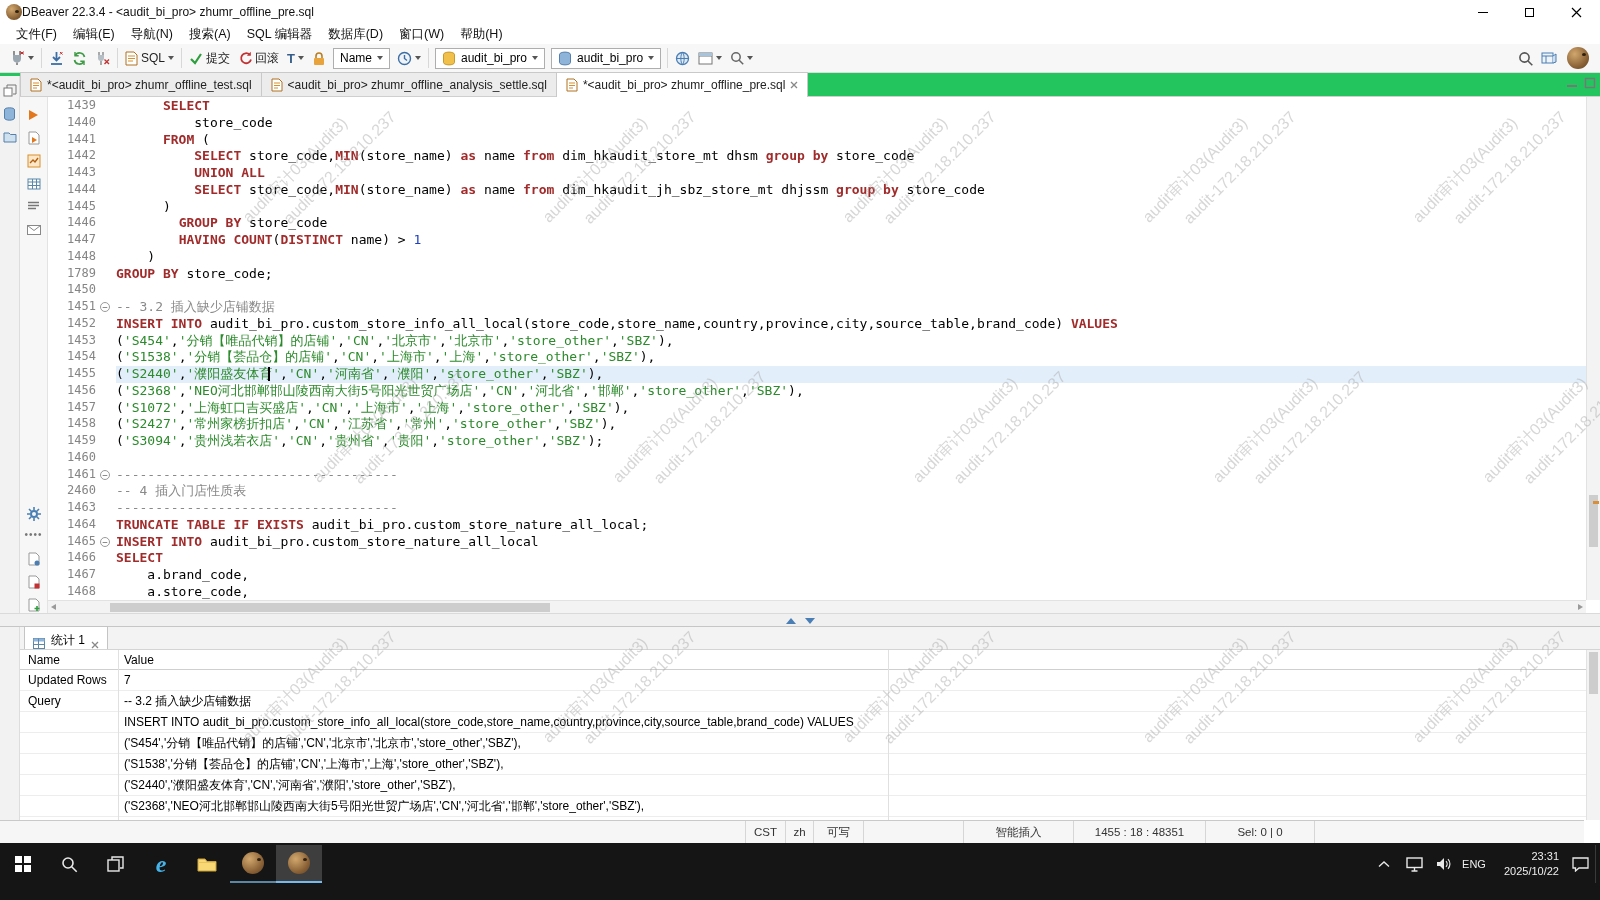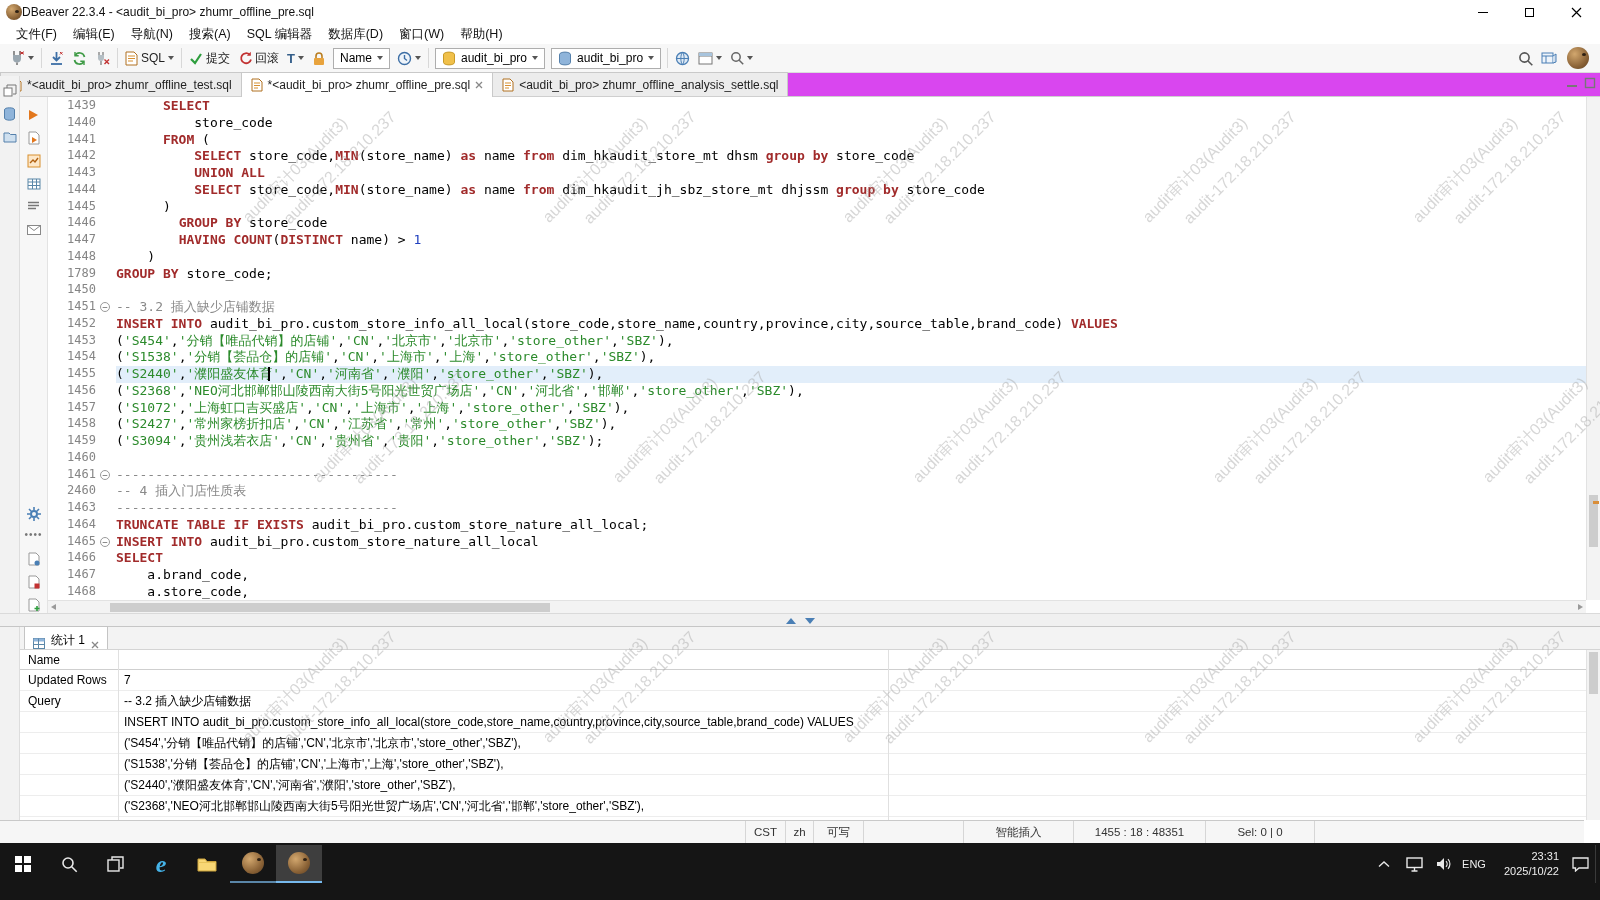--- a/index.html
+++ b/index.html
@@ -31,22 +31,22 @@
   .tbtn{height:23px;display:flex;align-items:center;gap:3px;padding:0 4px;border-radius:3px}
   .tlabel{color:#222}
   .caret{width:0;height:0;border-left:3.5px solid transparent;border-right:3.5px solid transparent;border-top:4px solid #555}
   .tsep{width:1px;height:20px;background:#d8d8d8;margin:0 3px;flex:none}
   .combo{display:flex;align-items:center;gap:5px;border:1px solid #aeaeae;background:#fff;height:21px;
          padding:0 6px;font-size:12px;margin:0 3px}
   .ticon-t{font-weight:bold;color:#355f8a;font-size:13px}
   .toolbar-spacer{flex:1}
 
   
-  .tabbar{position:absolute;left:0;top:73px;width:100%;height:24px;background:#d946ef;
-          border-bottom:1px solid #cfcfcf;display:flex;align-items:flex-end;}
+  .tabbar{position:absolute;left:0;top:73px;width:100%;height:24px;background:#22c55e;
+          border-bottom:1px solid #cfcfcf;display:flex;align-items:flex-end;padding-left:20px}
   .tabstrip{display:flex;align-items:flex-end;height:100%}
   .tab{height:24px;display:flex;align-items:center;gap:5px;padding:0 9px;font-size:12px;color:#222;
        background:#ececec;border:1px solid #c9c9c9;border-bottom:none;margin-right:-1px;white-space:nowrap}
   .tab.active{background:#fff;position:relative;z-index:2;height:25px;margin-bottom:-1px}
   .tab-close{display:flex;align-items:center}
   .tabbar-right{position:absolute;right:4px;top:4px;display:flex;gap:6px}
 
   
   .outer-rail{position:absolute;left:0;top:76px;width:20px;height:744px;background:#f2f2f2;
               border-right:1px solid #ddd;display:flex;flex-direction:column;align-items:center;padding-top:8px;gap:10px}
@@ -304,42 +304,42 @@
     <div class="tabstrip" id="tabstrip">
         <div class="tab">
           <span>
             <svg width="12" height="14">
               <path d="M1 1h7l3 3v9H1z" fill="#fff" stroke="#b07020"></path>
               <path d="M3 5h6M3 7.5h6M3 10h4" stroke="#d88f2f" stroke-width="1.1"></path>
             </svg>
           </span>
           <span class="tab-label">*&lt;audit_bi_pro&gt; zhumr_offline_test.sql</span>
         </div>
+        <div class="tab">
+          <span>
+            <svg width="12" height="14">
+              <path d="M1 1h7l3 3v9H1z" fill="#fff" stroke="#b07020"></path>
+              <path d="M3 5h6M3 7.5h6M3 10h4" stroke="#d88f2f" stroke-width="1.1"></path>
+            </svg>
+          </span>
+          <span class="tab-label">&lt;audit_bi_pro&gt; zhumr_offline_analysis_settle.sql</span>
+        </div>
         <div class="tab active">
           <span>
             <svg width="12" height="14">
               <path d="M1 1h7l3 3v9H1z" fill="#fff" stroke="#b07020"></path>
               <path d="M3 5h6M3 7.5h6M3 10h4" stroke="#d88f2f" stroke-width="1.1"></path>
             </svg>
           </span>
           <span class="tab-label">*&lt;audit_bi_pro&gt; zhumr_offline_pre.sql</span>
           <span class="tab-close">
             <svg width="8" height="8">
               <path d="M1 1l6 6M7 1L1 7" stroke="#888" stroke-width="1.3"></path>
             </svg>
           </span>
-        </div>
-        <div class="tab">
-          <span>
-            <svg width="12" height="14">
-              <path d="M1 1h7l3 3v9H1z" fill="#fff" stroke="#b07020"></path>
-              <path d="M3 5h6M3 7.5h6M3 10h4" stroke="#d88f2f" stroke-width="1.1"></path>
-            </svg>
-          </span>
-          <span class="tab-label">&lt;audit_bi_pro&gt; zhumr_offline_analysis_settle.sql</span>
         </div>
       </div>
     <div class="tabbar-right">
       <svg width="12" height="12">
           <path d="M1 9h10" stroke="#777" stroke-width="2"></path>
         </svg>
       <svg width="12" height="12">
           <rect x="1.5" y="1.5" width="9" height="9" fill="none" stroke="#777" stroke-width="1.4"></rect>
         </svg>
     </div>
@@ -484,20 +484,21 @@
         <span class="tab-close">
           <svg width="8" height="8">
               <path d="M1 1l6 6M7 1L1 7" stroke="#888" stroke-width="1.3"></path>
             </svg>
         </span>
       </div>
     </div>
     <div class="res-table">
       <div class="res-header">
         <div class="res-name">Name</div>
+        <div class="res-value">Value</div>
       </div>
       <div id="resrows">
           <div class="res-row">
             <div class="res-name">Updated Rows</div>
             <div class="res-value">7</div>
           </div>
           <div class="res-row">
             <div class="res-name">Query</div>
             <div class="res-value">-- 3.2 插入缺少店铺数据</div>
           </div>

